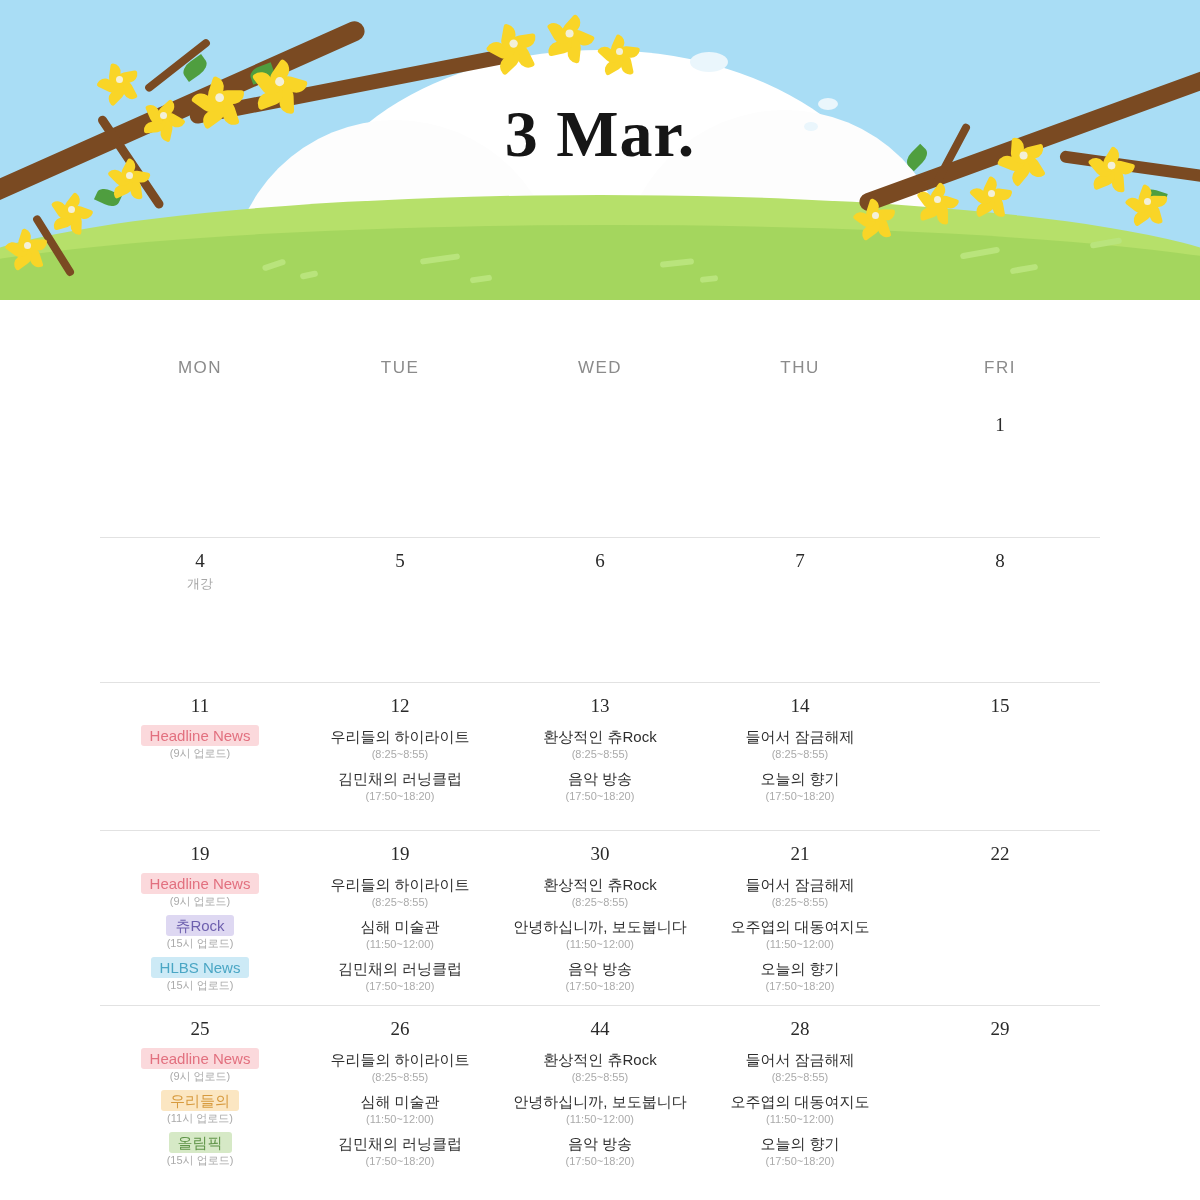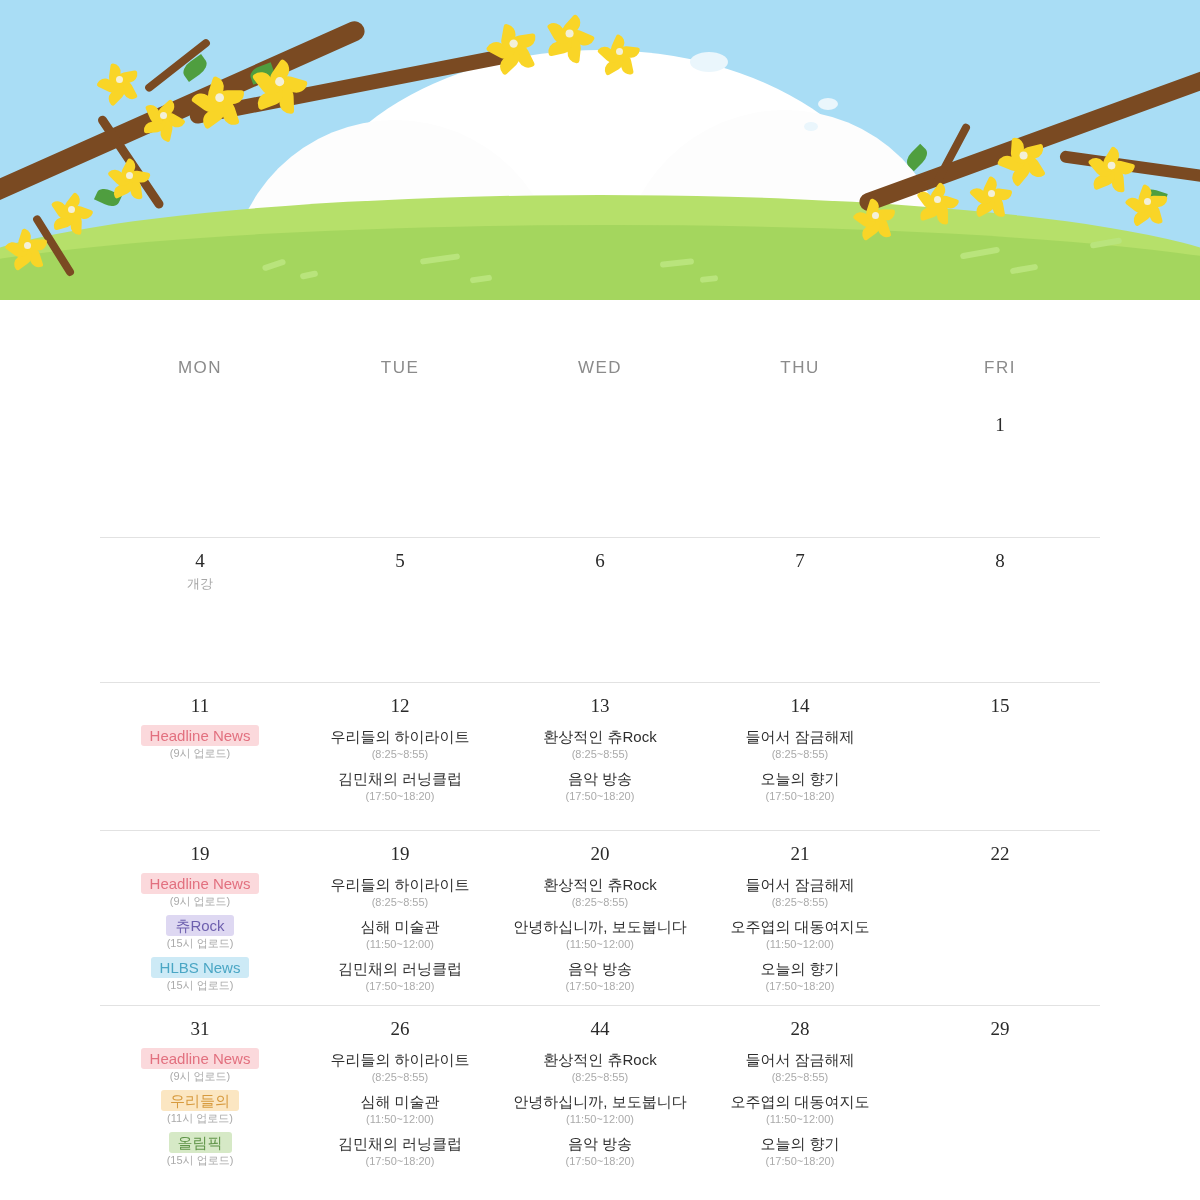--- a/index.html
+++ b/index.html
@@ -314,20 +314,21 @@
   </div>
   <div class="flower" style="left:1124px; top:178px;">
     <span style="transform:rotate(2deg) translate(-2px,-50%);"></span>
     <span style="transform:rotate(74deg) translate(-2px,-50%);"></span>
     <span style="transform:rotate(146deg) translate(-2px,-50%);"></span>
     <span style="transform:rotate(218deg) translate(-2px,-50%);"></span>
     <span style="transform:rotate(290deg) translate(-2px,-50%);"></span>
     <i class="core"></i>
   </div>
 
+  <div class="hero-title">3 Mar.</div>
 </div>
 
 <div class="calendar">
   <table class="cal">
     <thead>
       <tr>
         <th>MON</th>
         <th>TUE</th>
         <th>WED</th>
         <th>THU</th>
@@ -420,21 +421,21 @@
             <div class="ev">
               <div class="ev-title">심해 미술관</div>
               <div class="ev-time">(11:50~12:00)</div>
             </div>
             <div class="ev">
               <div class="ev-title">김민채의 러닝클럽</div>
               <div class="ev-time">(17:50~18:20)</div>
             </div>
           </td>
           <td>
-            <div class="daynum">20</div>
+            <div class="daynum">30</div>
             <div class="ev">
               <div class="ev-title">환상적인 츄Rock</div>
               <div class="ev-time">(8:25~8:55)</div>
             </div>
             <div class="ev">
               <div class="ev-title">안녕하십니까, 보도붑니다</div>
               <div class="ev-time">(11:50~12:00)</div>
             </div>
             <div class="ev">
               <div class="ev-title">음악 방송</div>
@@ -455,21 +456,21 @@
               <div class="ev-title">오늘의 향기</div>
               <div class="ev-time">(17:50~18:20)</div>
             </div>
           </td>
           <td>
             <div class="daynum">22</div>
           </td>
         </tr>
         <tr class="row-5">
           <td>
-            <div class="daynum">31</div>
+            <div class="daynum">25</div>
             <div class="tag-block"><span class="tag" style="background: rgb(251, 217, 220); color: rgb(226, 112, 127);">Headline News</span><div class="tag-sub">(9시 업로드)</div></div>
             <div class="tag-block"><span class="tag" style="background: rgb(251, 230, 194); color: rgb(215, 154, 62);">우리들의</span><div class="tag-sub">(11시 업로드)</div></div>
             <div class="tag-block"><span class="tag" style="background: rgb(214, 233, 198); color: rgb(95, 148, 72);">올림픽</span><div class="tag-sub">(15시 업로드)</div></div>
           </td>
           <td>
             <div class="daynum">26</div>
             <div class="ev">
               <div class="ev-title">우리들의 하이라이트</div>
               <div class="ev-time">(8:25~8:55)</div>
             </div>

